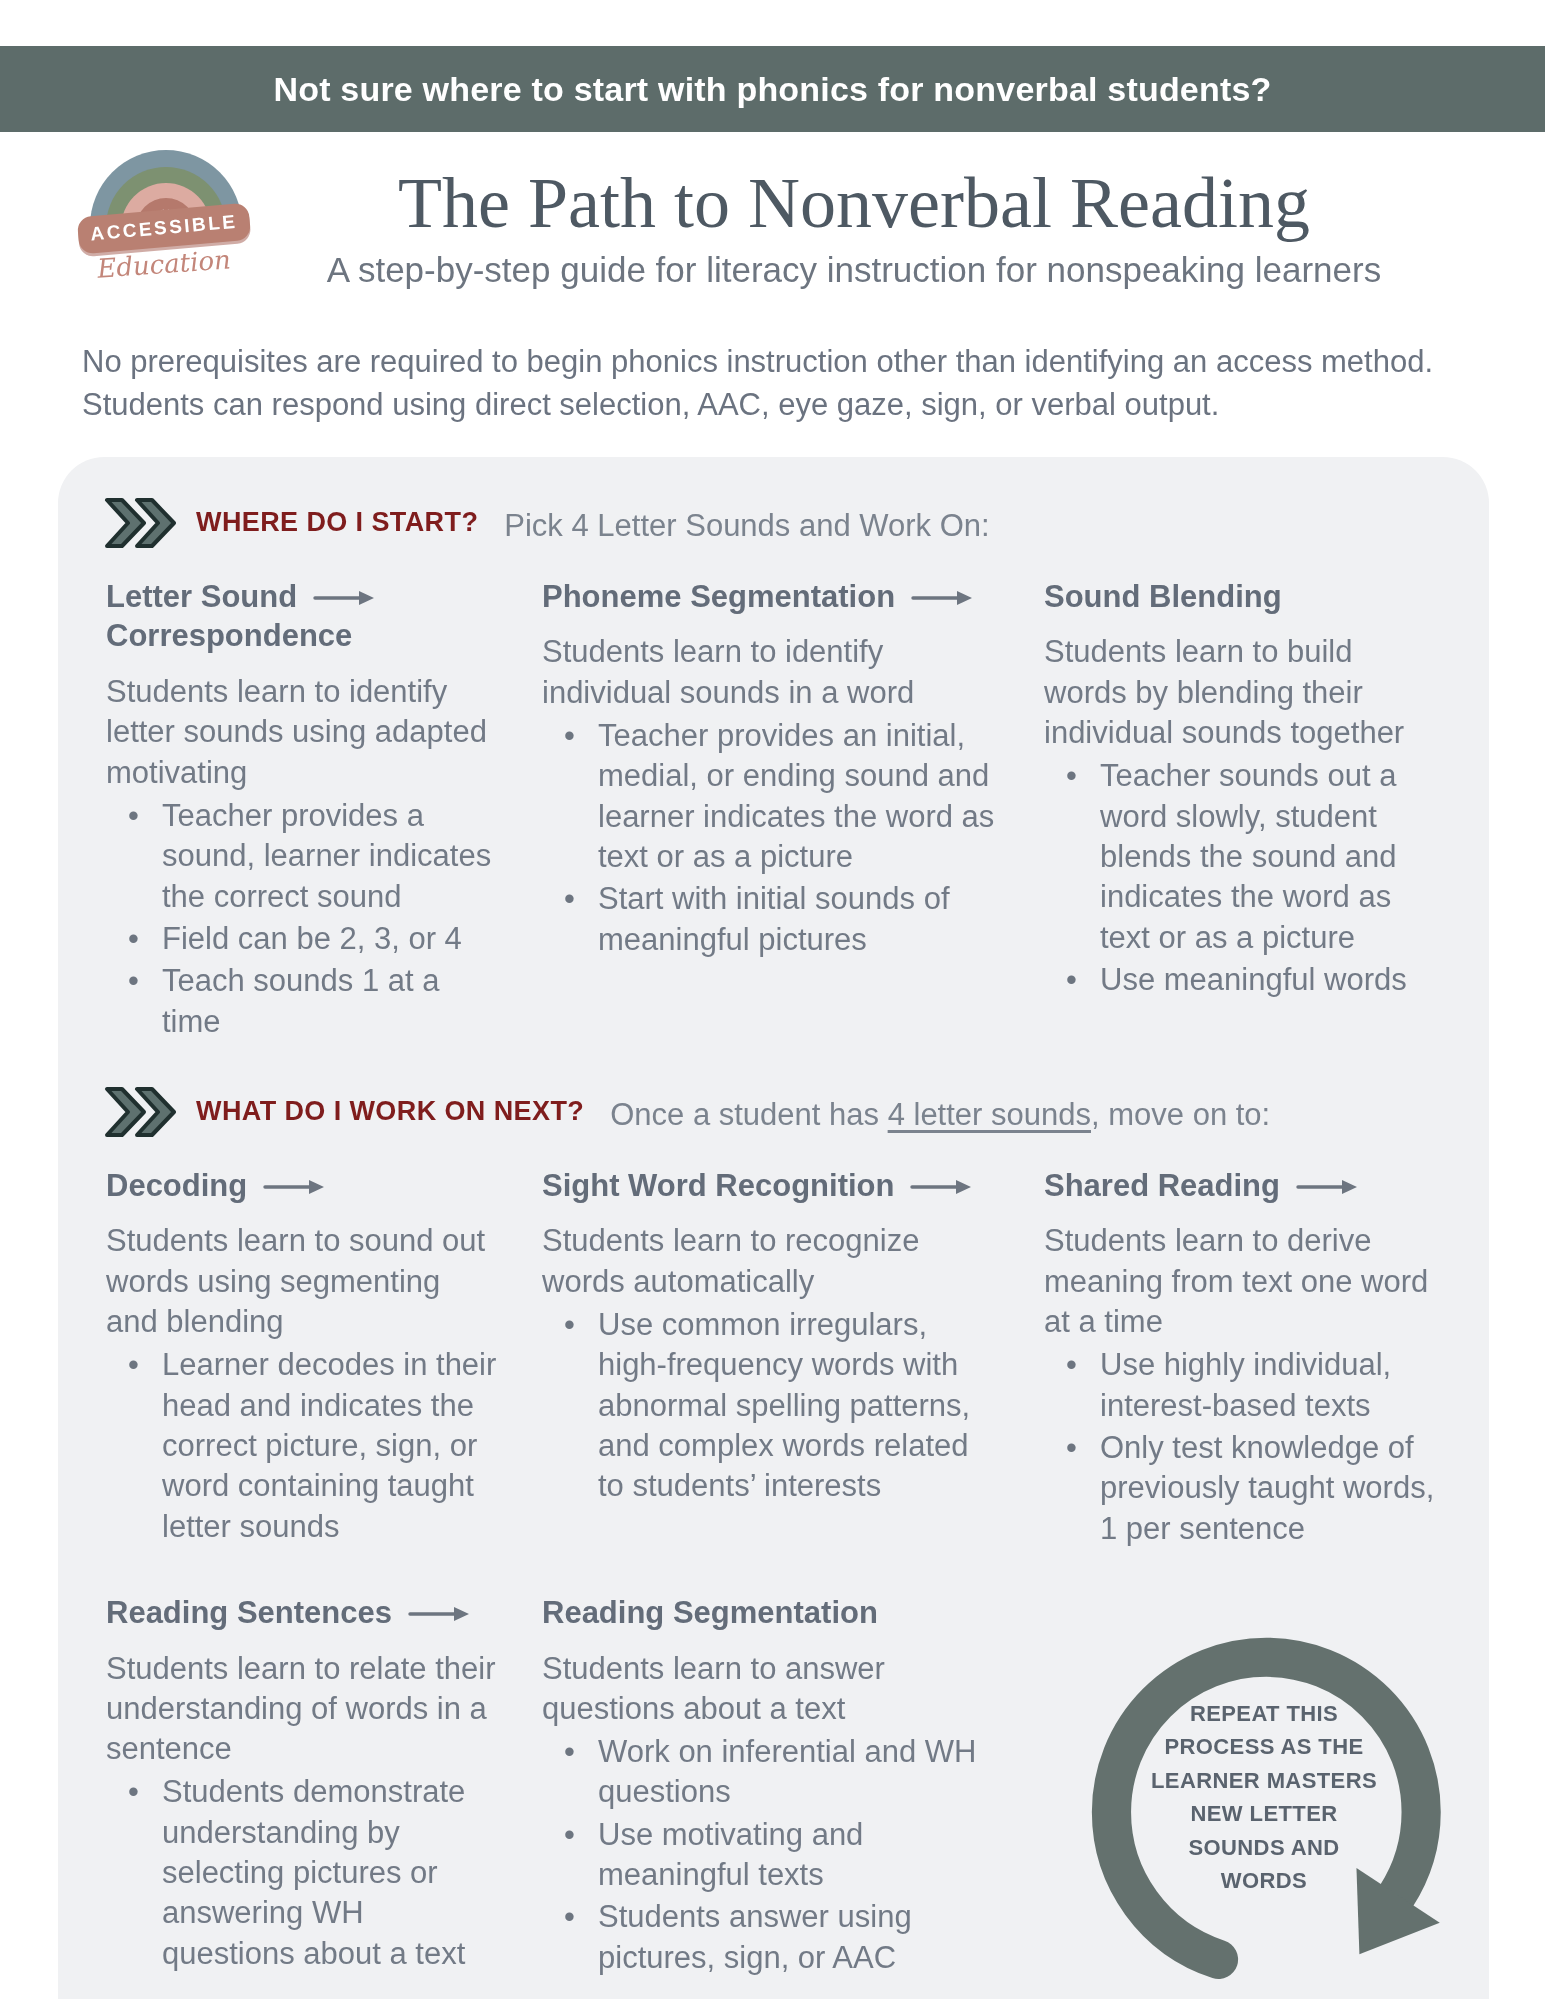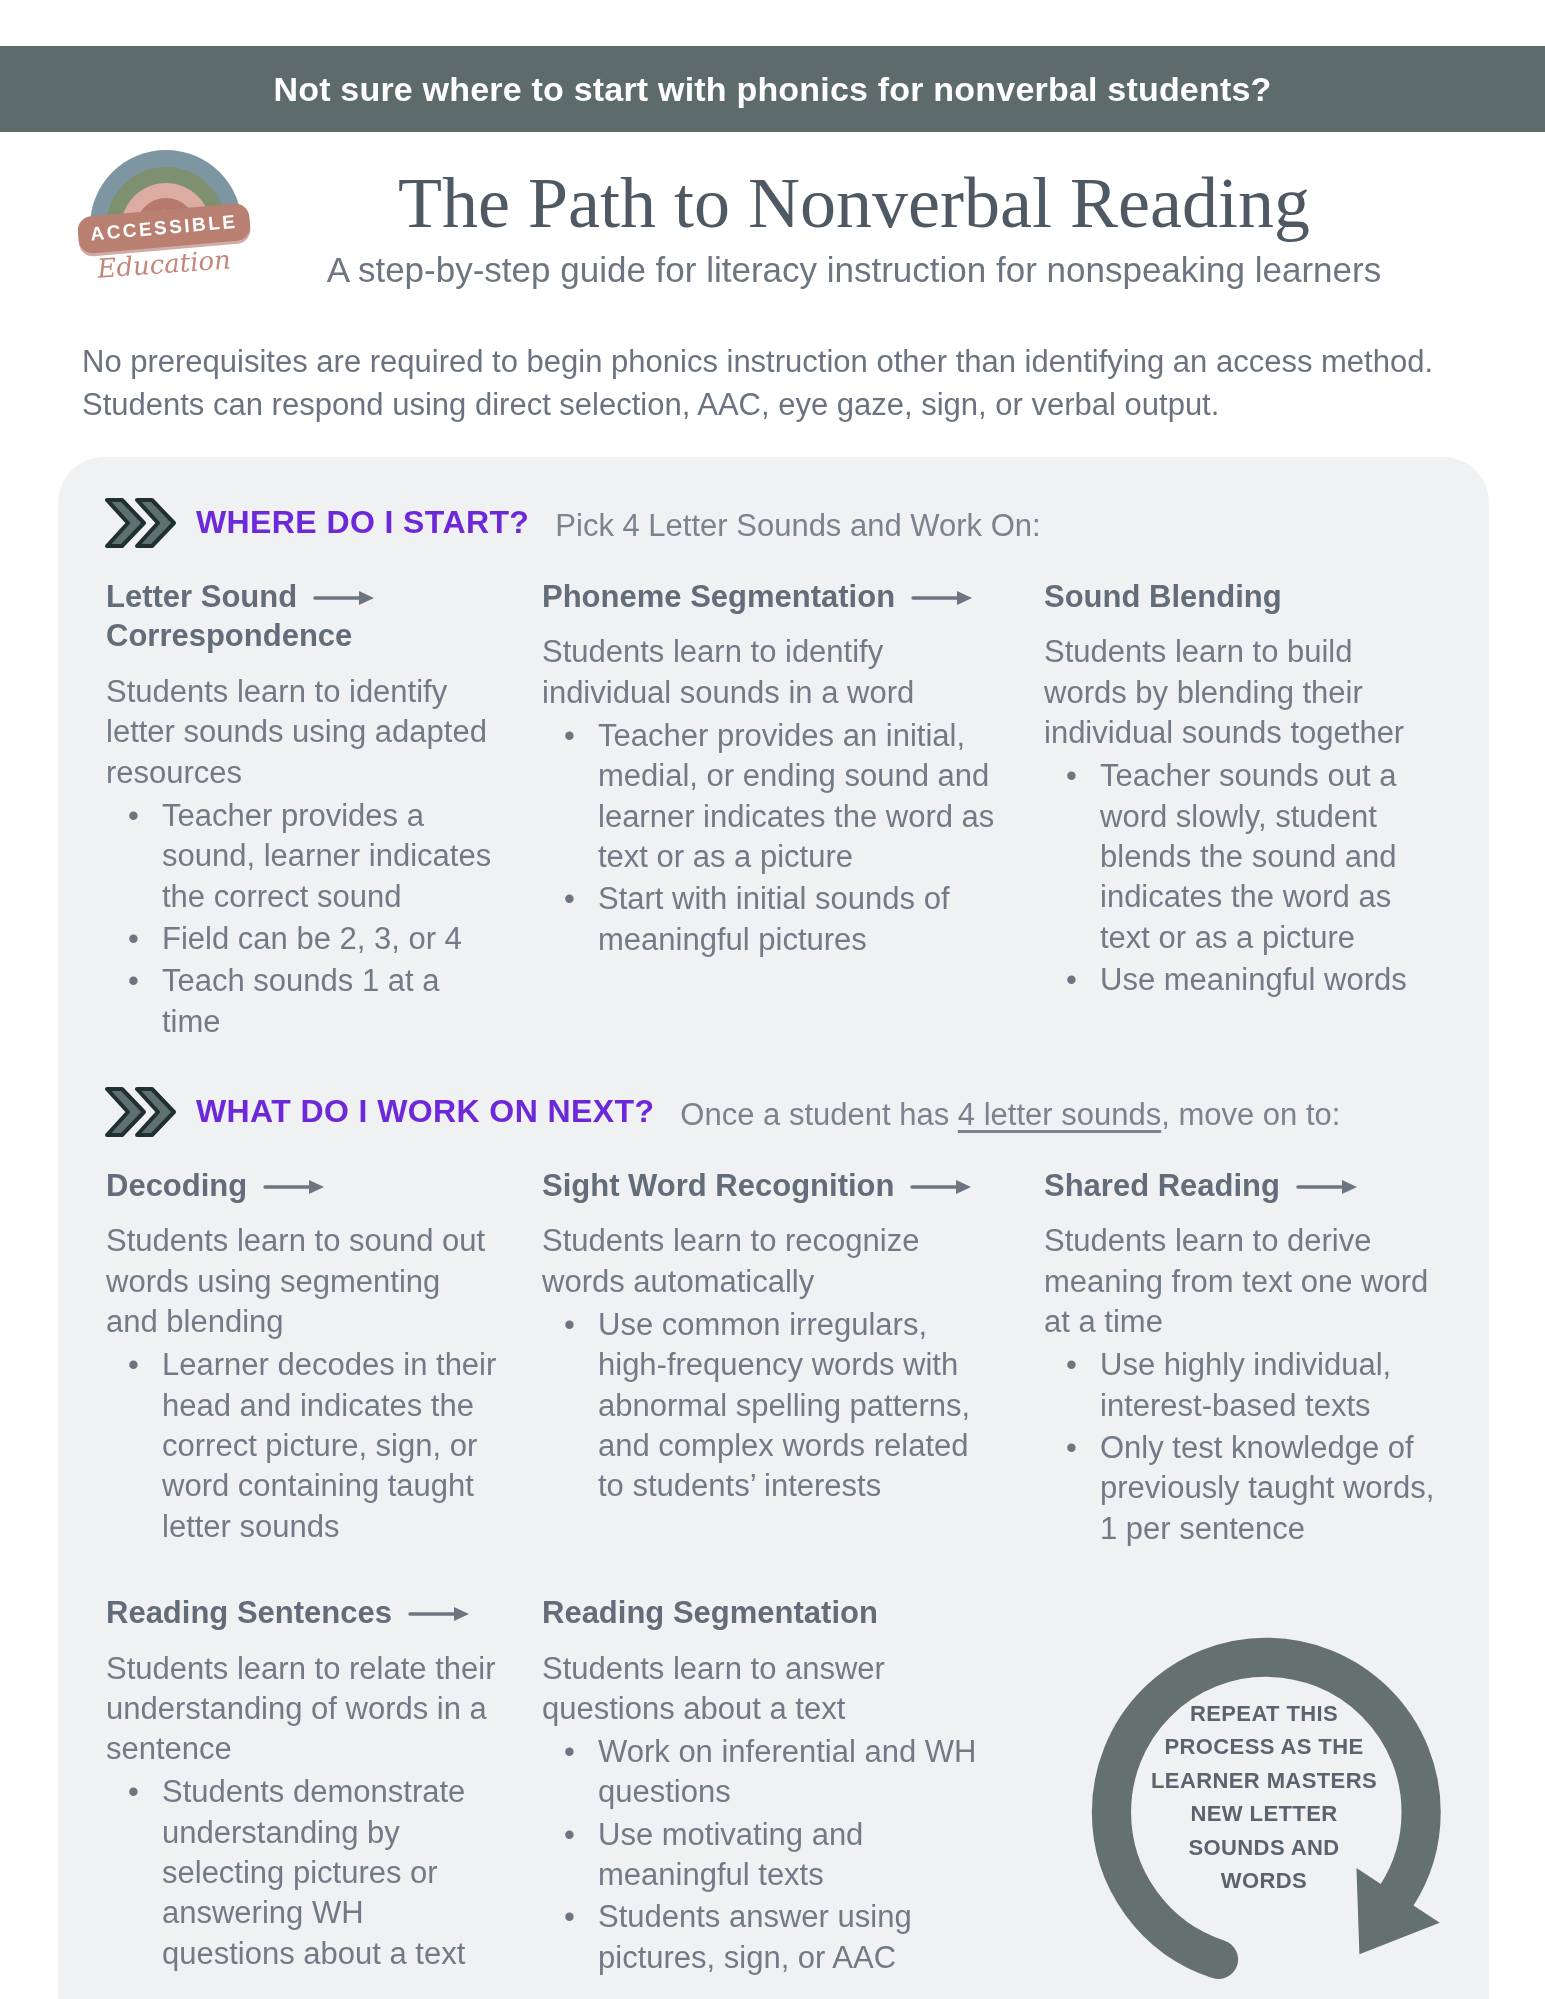--- a/index.html
+++ b/index.html
@@ -60,21 +60,21 @@
 
   
   .panel {
     margin:30px 56px 0 58px;
     background:#f0f1f3; border-radius:46px;
     padding:34px 48px 40px 46px;
   }
 
   .section-header { display:flex; align-items:center; gap:20px; margin-top:6px; }
   .section-header h2 {
-    color:#6d28d9; font-size:32px; font-weight:bold; letter-spacing:.4px;
+    color:#7f1d1d; font-size:27px; font-weight:bold; letter-spacing:.4px;
     white-space:nowrap;
   }
   .section-sub { color:#7b838e; font-size:31px; margin-left:6px; padding-top:6px; }
   .section-sub .u { text-decoration:underline; text-underline-offset:5px; }
 
   .chev { flex:0 0 auto; }
 
   
   .cols {
     display:grid; grid-template-columns:392px 458px 1fr;
@@ -152,21 +152,21 @@
       <div class="card-heading">
         <span class="hrow">
           <span>Letter Sound</span>
           <svg class="arrow-svg" width="64" height="20" viewBox="0 0 64 20">
               <path d="M2 10 H48" stroke="#6d7580" stroke-width="3.4" stroke-linecap="round" fill="none"></path>
               <path d="M46 3 L61 10 L46 17 Z" fill="#6d7580"></path>
             </svg>
         </span>
         <span>Correspondence</span>
       </div>
-      <p class="desc">Students learn to identify letter sounds using adapted resources</p>
+      <p class="desc">Students learn to identify letter sounds using adapted motivating</p>
       <ul>
         <li>Teacher provides a sound, learner indicates the correct sound</li>
         <li>Field can be 2, 3, or 4</li>
         <li>Teach sounds 1 at a time</li>
       </ul>
     </div>
 
     <div class="card">
       <div class="card-heading">
         <span class="hrow">

